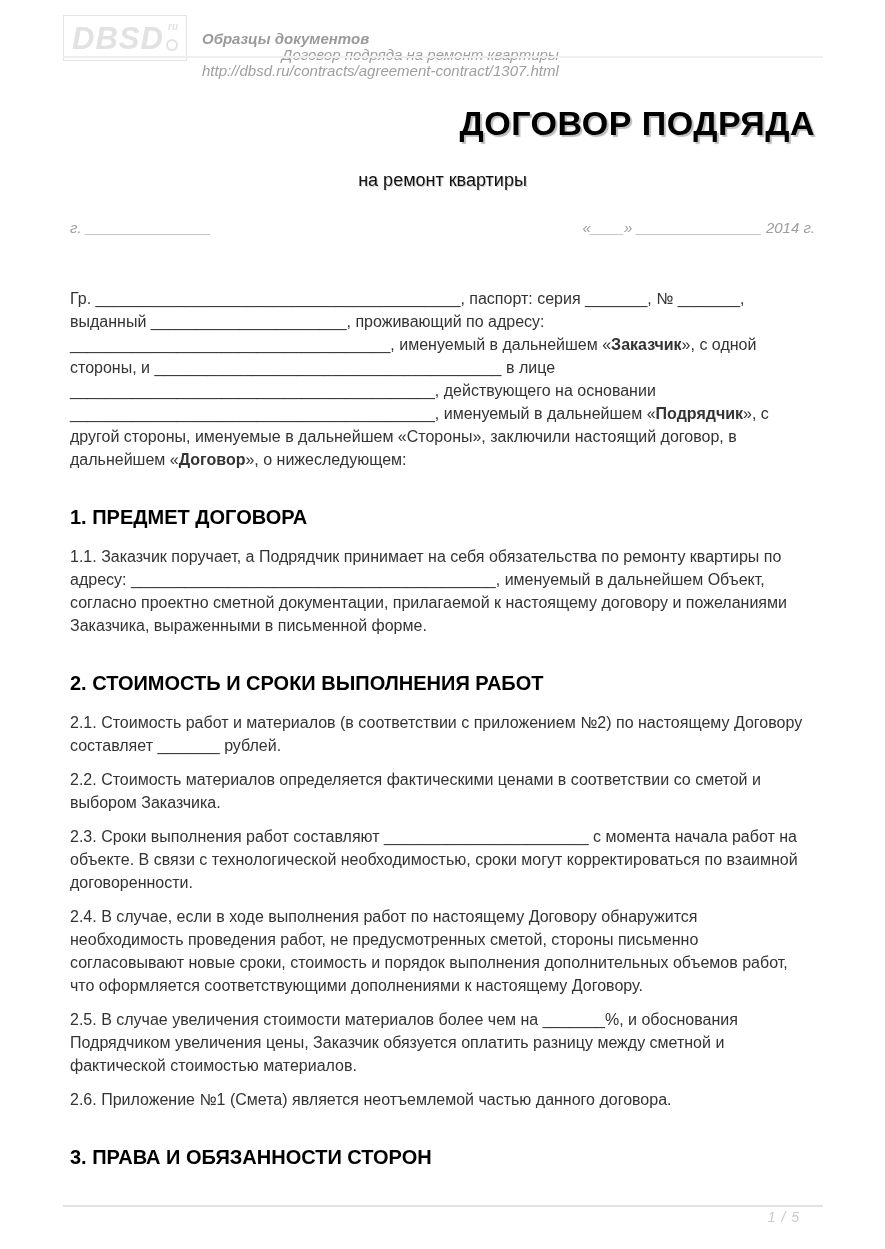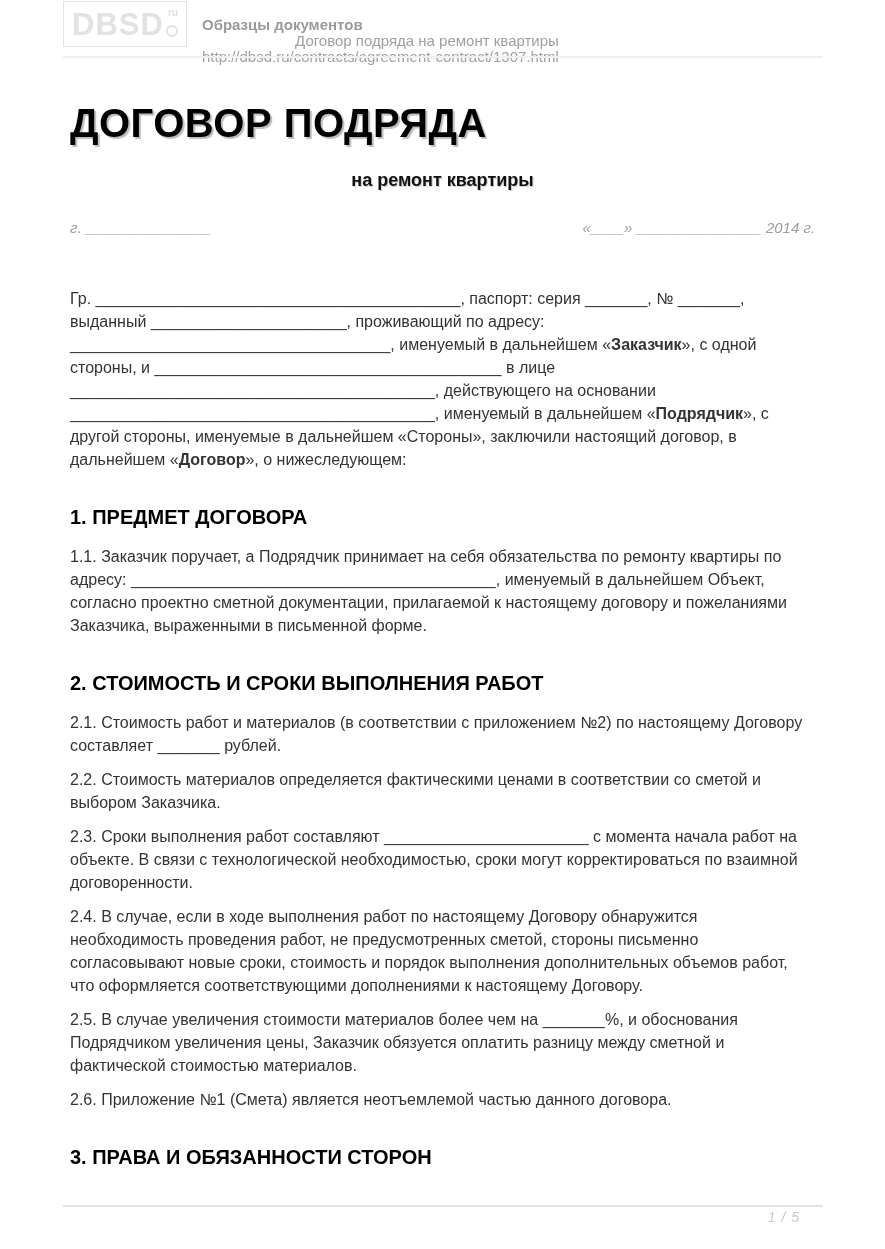--- a/index.html
+++ b/index.html
@@ -8,24 +8,25 @@
     width: 885px;
     height: 1249px;
     background: #ffffff;
     font-family: "Liberation Sans", sans-serif;
     overflow: hidden;
   }
 
   
   .site-header {
     position: absolute;
-    top: 1px; left: 63px; right: 62px;
+    top: 15px; left: 63px; right: 62px;
     display: flex;
     align-items: flex-start;
     gap: 15px;
+    font-style: italic;
   }
   .logo-box {
     box-sizing: border-box;
     width: 124px; height: 46px;
     border: 1px solid #e3e3e3;
     display: flex;
     align-items: center;
     justify-content: center;
     position: relative;
     color: #e2e2e2;
@@ -73,34 +74,34 @@
   .content {
     position: absolute;
     top: 58px; left: 70px;
     width: 745px;
     color: #333333;
     font-size: 16px;
     line-height: 23px;
   }
   .doc-title {
     margin-top: 45px;
-    text-align: left;
-    font-size: 40px;
+    text-align: right;
+    font-size: 34px;
     line-height: 40px;
     font-weight: bold;
     color: #000000;
     text-shadow: 2px 2px 1px #bdbdbd;
     letter-spacing: 0.5px;
   }
   .doc-subtitle {
     margin-top: 27px;
     text-align: center;
     font-size: 18px;
     line-height: 21px;
-    font-weight: bold;
+    font-weight: normal;
     color: #111111;
     text-shadow: 1px 1px 0 #cfcfcf;
   }
   .dateline {
     margin-top: 25px;
     display: flex;
     justify-content: space-between;
     color: #9e9e9e;
     font-style: italic;
     font-size: 15px;

